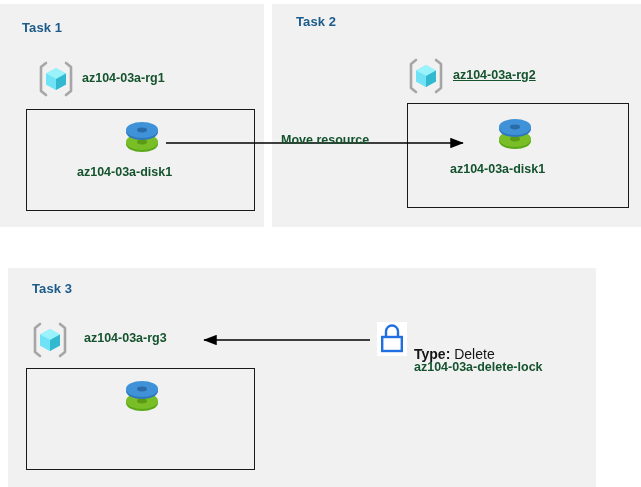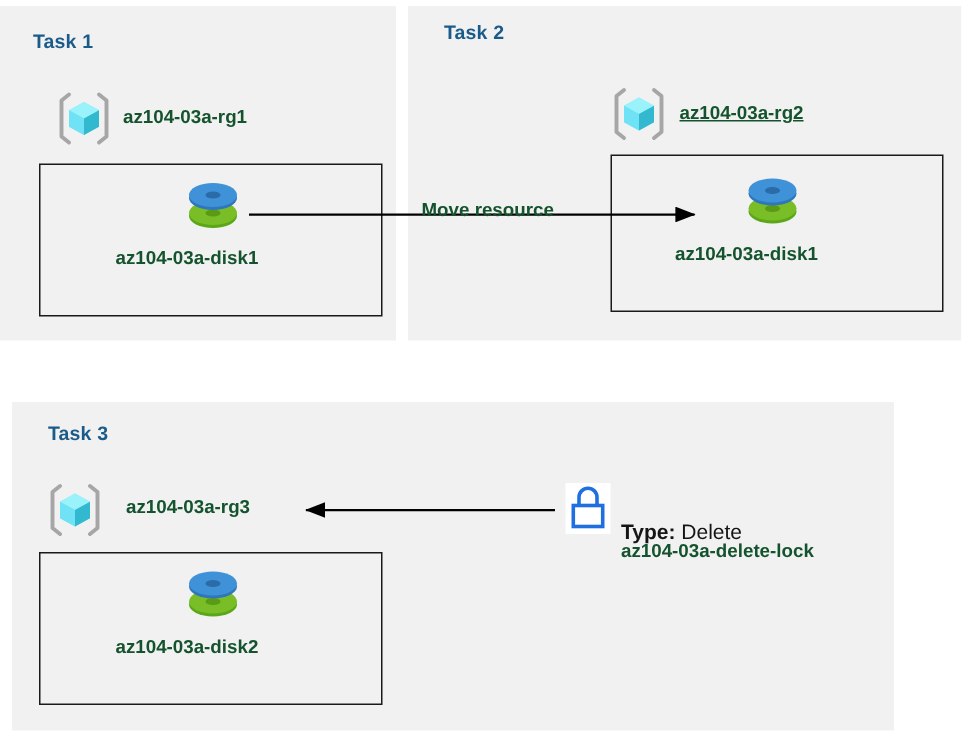--- a/index.html
+++ b/index.html
@@ -200,21 +200,20 @@
   <div class="inner-box" id="box-task3"></div>
 
   <svg class="disk-icon" id="disk2-icon" viewBox="0 0 44 42">
     <ellipse cx="22" cy="27" rx="16" ry="8" fill="#5aa717"></ellipse>
     <ellipse cx="22" cy="25" rx="16" ry="8" fill="#79bd27"></ellipse>
     <ellipse cx="22" cy="25" rx="5" ry="2.4" fill="#5a9a14"></ellipse>
     <ellipse cx="22" cy="15" rx="16" ry="8" fill="#2f77bd"></ellipse>
     <ellipse cx="22" cy="13" rx="16" ry="8" fill="#3f92d8"></ellipse>
     <ellipse cx="22" cy="13" rx="5" ry="2.4" fill="#2a6ba8"></ellipse>
   </svg>
-  <div class="node-label" id="disk2-label">az104-03a-disk2</div>
 
   <svg class="arrow-svg" id="arrow-lock" viewBox="0 0 175 22">
     <defs>
       <marker id="arrowhead-left" markerWidth="9" markerHeight="7" refX="8.5" refY="3.5" orient="auto">
         <polygon points="0 0, 9 3.5, 0 7" fill="#000000"></polygon>
       </marker>
     </defs>
     <line x1="170" y1="11" x2="4" y2="11" stroke="#000000" stroke-width="1.5" marker-end="url(#arrowhead-left)"></line>
   </svg>
 

